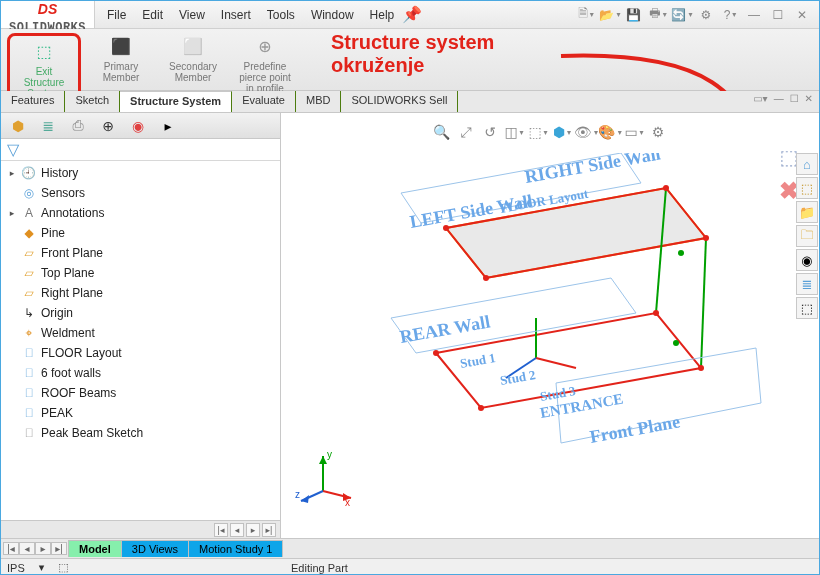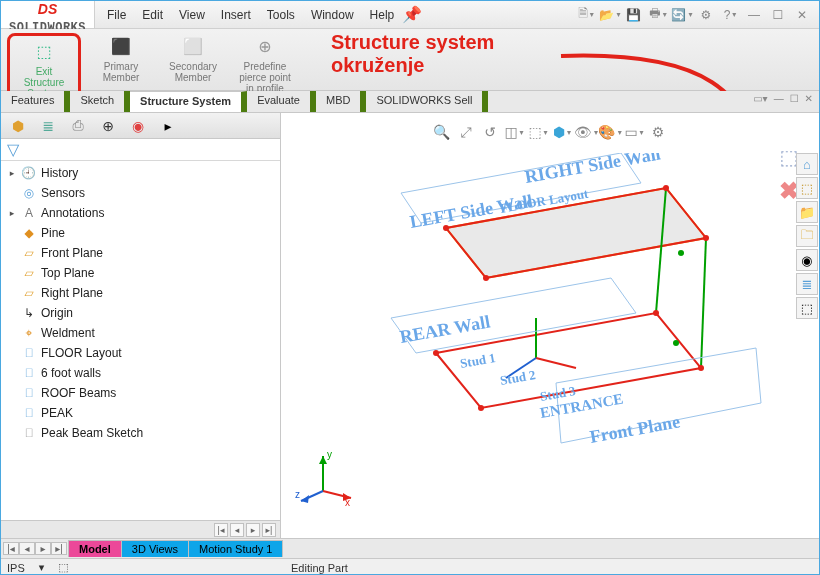--- a/index.html
+++ b/index.html
@@ -17,21 +17,21 @@
   
   .ribbon { height: 62px; background: linear-gradient(#f2f2f2,#e5e5e5); border-bottom:1px solid #c8c8c8; display:flex; align-items:flex-start; padding:4px 6px; gap:8px; position:relative;}
   .rbtn { display:flex; flex-direction:column; align-items:center; width:64px; font-size:10px; color:#777; text-align:center; line-height:1.1; padding-top:2px;}
   .rbtn .ric { width:24px; height:24px; margin-bottom:2px; display:flex; align-items:center; justify-content:center; font-size:16px; color:#999;}
   .rbtn.active { color:#4a6; }
   .rbtn.active .ric { color:#3b8; }
   .highlight-red { border:3px solid #e2231a; border-radius:8px; padding:2px 2px 0 2px;}
   .annot { position:absolute; left:330px; top:2px; font-size:20px; font-weight:bold; color:#e2231a; line-height:1.15;}
   
   .cmdtabs { height:22px; background:#e9e9e9; display:flex; align-items:stretch; border-bottom:1px solid #c8c8c8; position:relative;}
-  .ctab { padding:3px 10px; font-size:11px; color:#333; border-right:6px solid #4d7c0f; background:#e9e9e9;}
+  .ctab { padding:3px 10px; font-size:11px; color:#333; border-right:1px solid #4d7c0f; background:#e9e9e9;}
   .ctab.on { background:#fff; font-weight:bold; border-top:1px solid #c8c8c8;}
   .doc-controls { position:absolute; right:6px; top:2px; display:flex; gap:6px; font-size:10px; color:#888;}
   
   .main { display:flex; height: calc(575px - 28px - 62px - 22px - 20px - 18px); }
   
   .panel { width:280px; border-right:1px solid #c8c8c8; display:flex; flex-direction:column; background:#f4f4f4;}
   .paneltabs { height:26px; background:linear-gradient(#f2f2f2,#e0e0e0); display:flex; align-items:center; padding:0 4px; gap:4px; border-bottom:1px solid #c8c8c8;}
   .ptab { width:26px; height:20px; display:flex; align-items:center; justify-content:center; font-size:14px;}
   .filterrow { height:22px; background:#fff; border-bottom:1px solid #d8d8d8; display:flex; align-items:center; padding:0 6px;}
   .tree { flex:1; overflow:auto; background:#fff; font-size:12px; color:#222; padding:2px 0;}
@@ -51,21 +51,21 @@
   .taskpane .tp { width:22px; height:22px; border:1px solid #c8c8c8; background:#f4f4f4; display:flex; align-items:center; justify-content:center; font-size:13px;}
   .triad { position:absolute; left:12px; bottom:32px; width:60px; height:60px;}
   svg.model { position:absolute; left:60px; top:40px; }
   .plane-label { font-family:"Comic Sans MS","Segoe Script",cursive; fill:#6aa7e8; font-size:18px; font-weight:bold;}
   .arrow-svg { position:absolute; top:0; left:0; pointer-events:none;}
   
   .doctabs { height:20px; background:#e9e9e9; border-top:1px solid #c8c8c8; display:flex; align-items:center; font-size:11px;}
   .doctabs .nav { display:flex; gap:0; padding:0 2px;}
   .doctabs .nav span { width:16px; text-align:center; color:#666; font-size:10px; border:1px solid #c0c0c0; background:#f4f4f4;}
   .dtab { padding:2px 10px; border:1px solid #c0c0c0; border-bottom:none; background:#0ea5e9; margin-left:-1px;}
-  .dtab.on { background:#ec4899; font-weight:bold;}
+  .dtab.on { background:#86efac; font-weight:bold;}
   
   .status { height:18px; background:#f0f0f0; border-top:1px solid #c8c8c8; display:flex; align-items:center; font-size:11px; color:#333; padding:0 6px; justify-content:space-between;}
   .status .mid { position:absolute; left:290px;}
   .status .right { display:flex; gap:14px; align-items:center;}
 </style>
 </head>
 <body>
 
 <div class="titlebar">
   <div class="logo">

